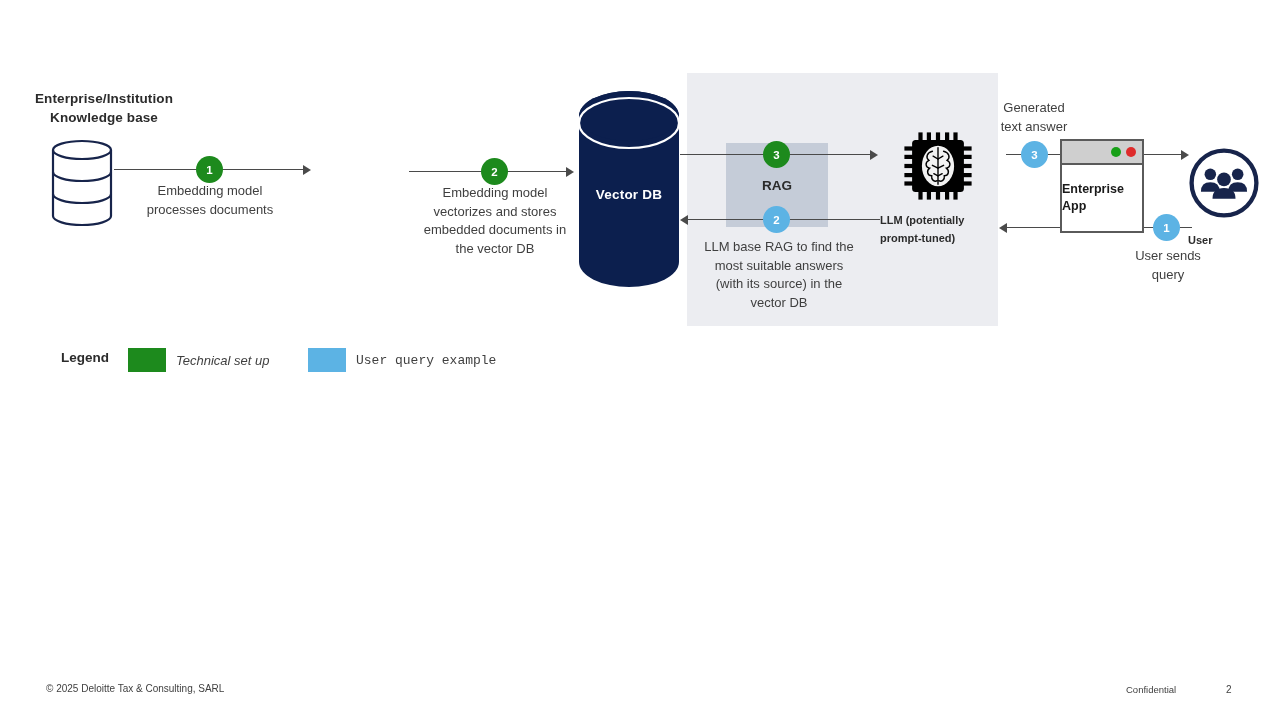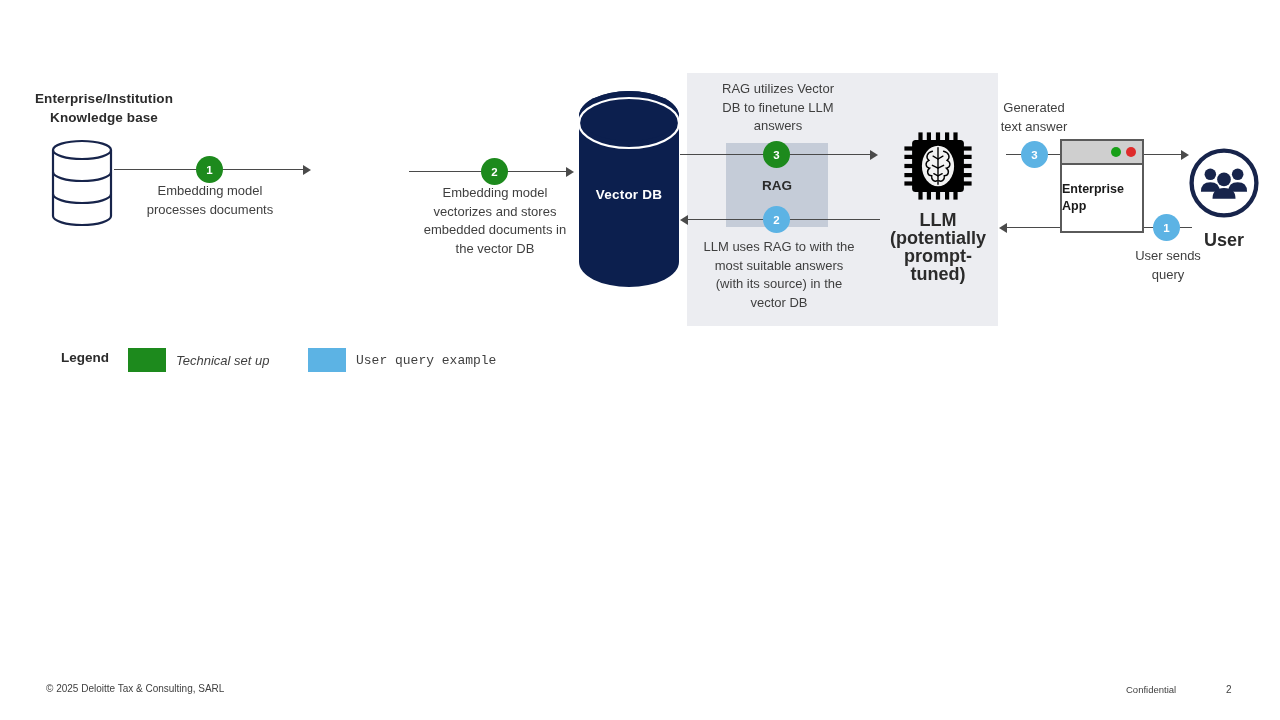--- a/index.html
+++ b/index.html
@@ -34,24 +34,23 @@
     line-height: 19px;
     letter-spacing: .1px;
   }
   .caption {
     font-size: 13px;
     color: #3f3f3f;
     line-height: 18.6px;
     text-align: center;
   }
   .bold-label {
-    font-size: 18px;
+    font-size: 11px;
     font-weight: bold;
     color: #2b2b2b;
-    text-align: center;
     line-height: 18px;
   }
 
   
   .kb-cyl { left: 50px; top: 139px; width: 64px; height: 88px; }
   .kb-cyl svg { display: block; }
 
   
   .emb-box {
     left: 309px; top: 89px; width: 100px; height: 207px;
@@ -229,33 +228,28 @@
       <ellipse cx="51" cy="33" rx="50" ry="25" fill="none" stroke="#ffffff" stroke-width="2.2"></ellipse>
     </svg>
     <div class="vdb-label">Vector DB</div>
   </div>
 
   <div class="abs hline" style="left:680px; top:154px; width:193px;"></div>
   <div class="abs arrow-r" style="left:870px; top:149.5px;"></div>
   <div class="abs badge green" style="left:763px; top:141px;">
       <span>3</span>
     </div>
-  <div class="abs caption" style="left:700px; top:80px; width:156px;">
-    <div>RAG utilizes Vector</div>
-    <div>DB to finetune LLM</div>
-    <div>answers</div>
-  </div>
 
   <div class="abs hline" style="left:687px; top:219px; width:193px;"></div>
   <div class="abs arrow-l" style="left:680px; top:214.5px;"></div>
   <div class="abs badge blue" style="left:763px; top:206px;">
       <span>2</span>
     </div>
   <div class="abs caption" style="left:690px; top:238px; width:178px;">
-    <div>LLM uses RAG to with the</div>
+    <div>LLM base RAG to find the</div>
     <div>most suitable answers</div>
     <div>(with its source) in the</div>
     <div>vector DB</div>
   </div>
 
   <div class="abs llm-icon">
     <svg width="70" height="70" viewBox="0 0 100 100">
       <g fill="#000000">
 
         <rect x="22" y="2" width="6" height="13"></rect>

